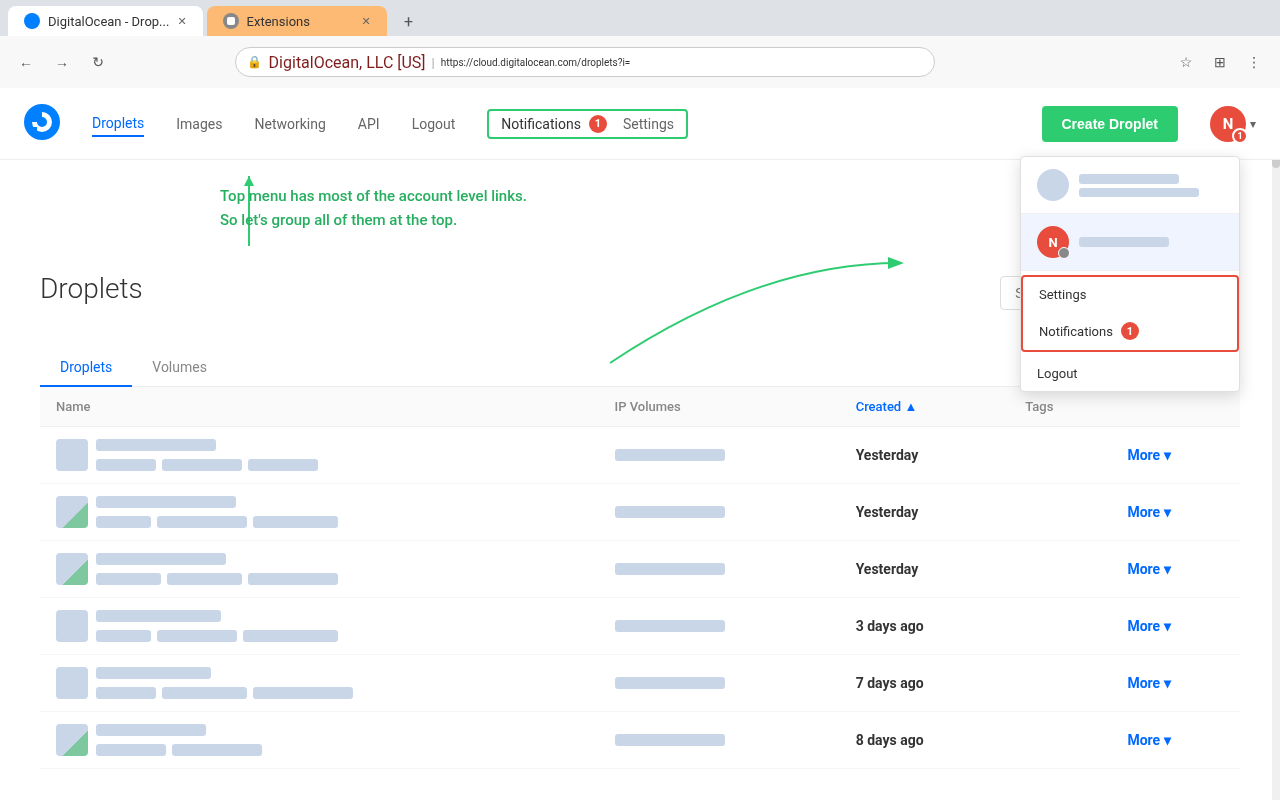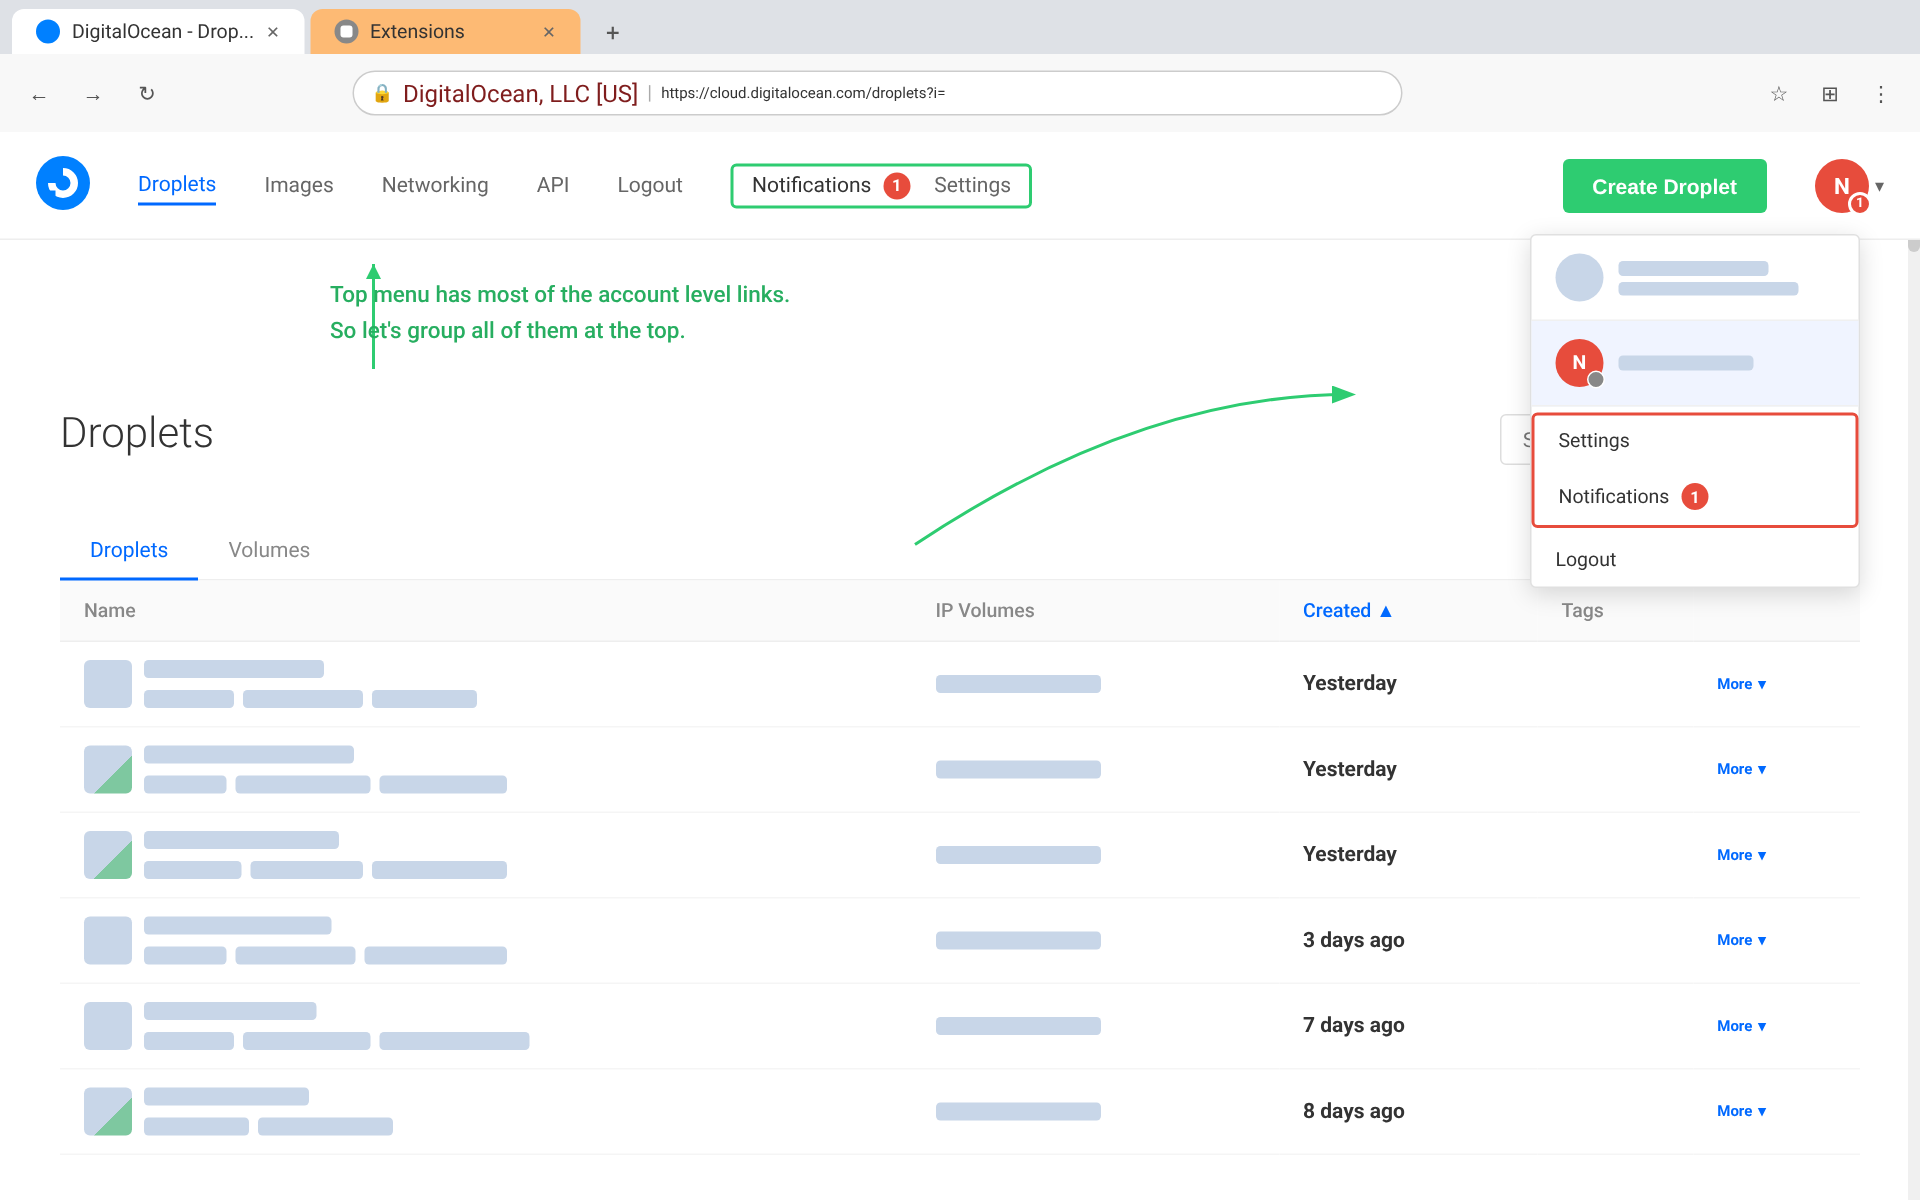--- a/index.html
+++ b/index.html
@@ -47,21 +47,21 @@
     .tabs { display: flex; gap: 0; margin-bottom: 0; border-bottom: 1px solid #eee; }
     .tab { padding: 10px 20px; font-size: 14px; color: #888; cursor: pointer; border-bottom: 2px solid transparent; margin-bottom: -1px; }
     .tab.active { color: #0069ff; border-bottom: 2px solid #0069ff; }
 
     
     .droplets-table { width: 100%; border-collapse: collapse; margin-top: 0; }
     .droplets-table th { text-align: left; padding: 12px 16px; font-size: 13px; color: #888; font-weight: 500; border-bottom: 1px solid #eee; background: #fafafa; }
     .droplets-table th.sortable { color: #0069ff; cursor: pointer; }
     .droplets-table td { padding: 12px 16px; border-bottom: 1px solid #f5f5f5; vertical-align: middle; font-weight: bold; }
     .blurred-text { background: #c8d6e8; border-radius: 3px; display: inline-block; height: 12px; }
-    .more-btn { color: #0069ff; cursor: pointer; display: flex; align-items: center; gap: 4px; font-size: 10px; }
+    .more-btn { color: #0069ff; cursor: pointer; display: flex; align-items: center; gap: 4px; font-size: 14px; }
     .name-cell { display: flex; align-items: center; gap: 8px; }
     .row-icon { width: 32px; height: 32px; border-radius: 4px; background: #c8d6e8; flex-shrink: 0; }
     .row-icon.green { background: linear-gradient(135deg, #c8d6e8 60%, #7ec8a0 60%); }
     .name-lines { display: flex; flex-direction: column; gap: 4px; }
     .ip-lines { display: flex; flex-direction: column; gap: 4px; }
 
     
     .dropdown-menu { position: absolute; right: 40px; top: 68px; background: #fff; border: 1px solid #e0e0e0; border-radius: 4px; box-shadow: 0 4px 16px rgba(0,0,0,0.15); width: 220px; z-index: 100; }
     .dropdown-user-item { padding: 12px 16px; display: flex; align-items: center; gap: 10px; border-bottom: 1px solid #f0f0f0; }
     .dropdown-user-item.active { background: #f0f4ff; }

